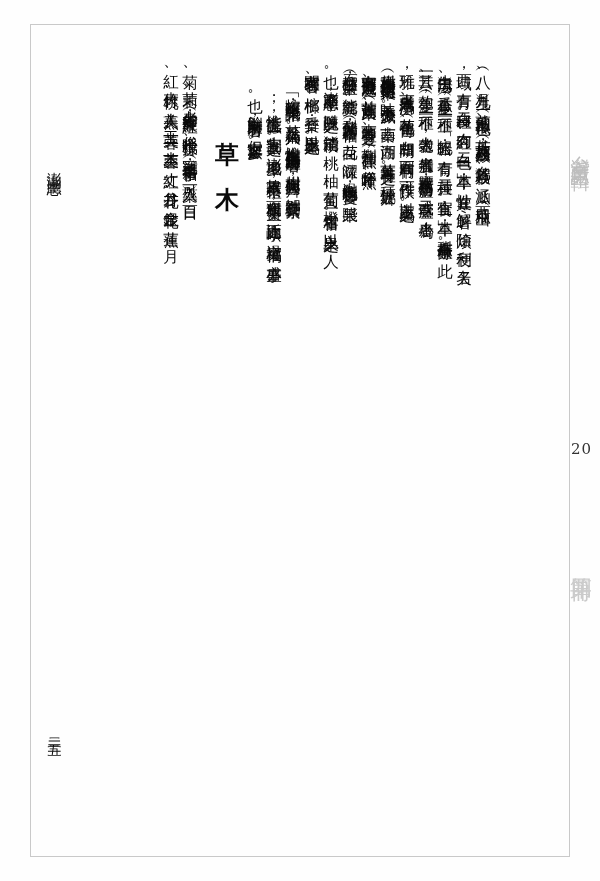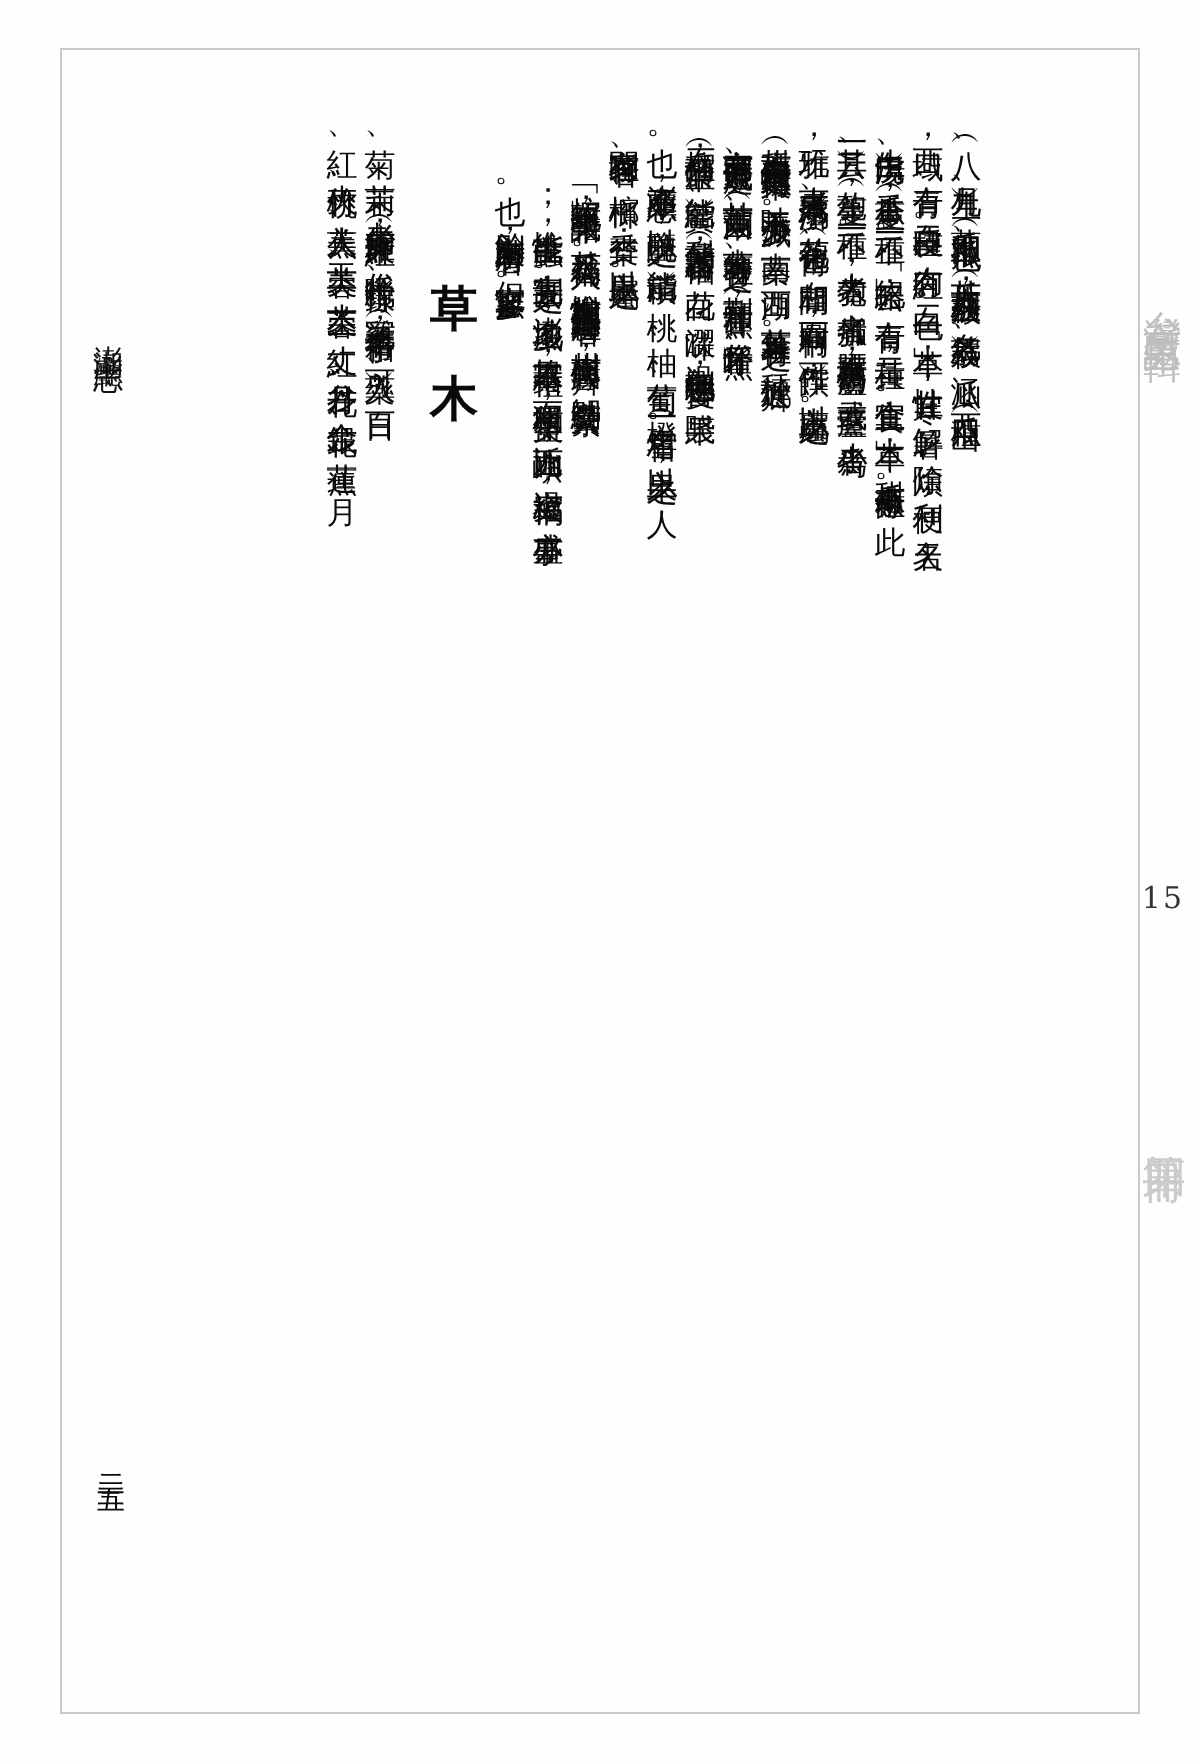--- a/index.html
+++ b/index.html
@@ -127,21 +127,21 @@
 </style>
 </head>
 <body>
 
 <div id="page">
 
   <div class="page-frame"></div>
 
   <div class="series-title">台灣文獻第三輯</div>
   <div class="series-mark">第四冊</div>
-  <div class="folio-right">15</div>
+  <div class="folio-right">20</div>
 
   <div class="running-title">澎湖廳志</div>
   <div class="page-number-left">二三五</div>
 
   <div class="body-cols">
     <div class="col">（八、九月生）、薊瓜（卽王瓜也）、苦瓜（皮如荔枝殼，一名錦荔枝）、涵瓜、西瓜（種出</div>
     <div class="col">西域，有青、白皮二種。肉有紅、白二色。「本草」：性甘寒，解暑、除煩、利便，名天</div>
     <div class="col">生白虎湯）、香瓜（蔓生，種不一。「紀略」云：有青、黃二種，宜生食。「本草」：甜瓜有十餘種。此</div>
     <div class="col">其一云）、匏（蔓生，種不一。大者匏，扁者瓠，束腰有柄爲葫蘆，或云壼蘆。小者爲</div>
     <div class="col">雅玩，大者可鳥水濟溺）、花匏（色靑、白相間，圓而有柄，可作饌）：以上蔬之屬。</div>

